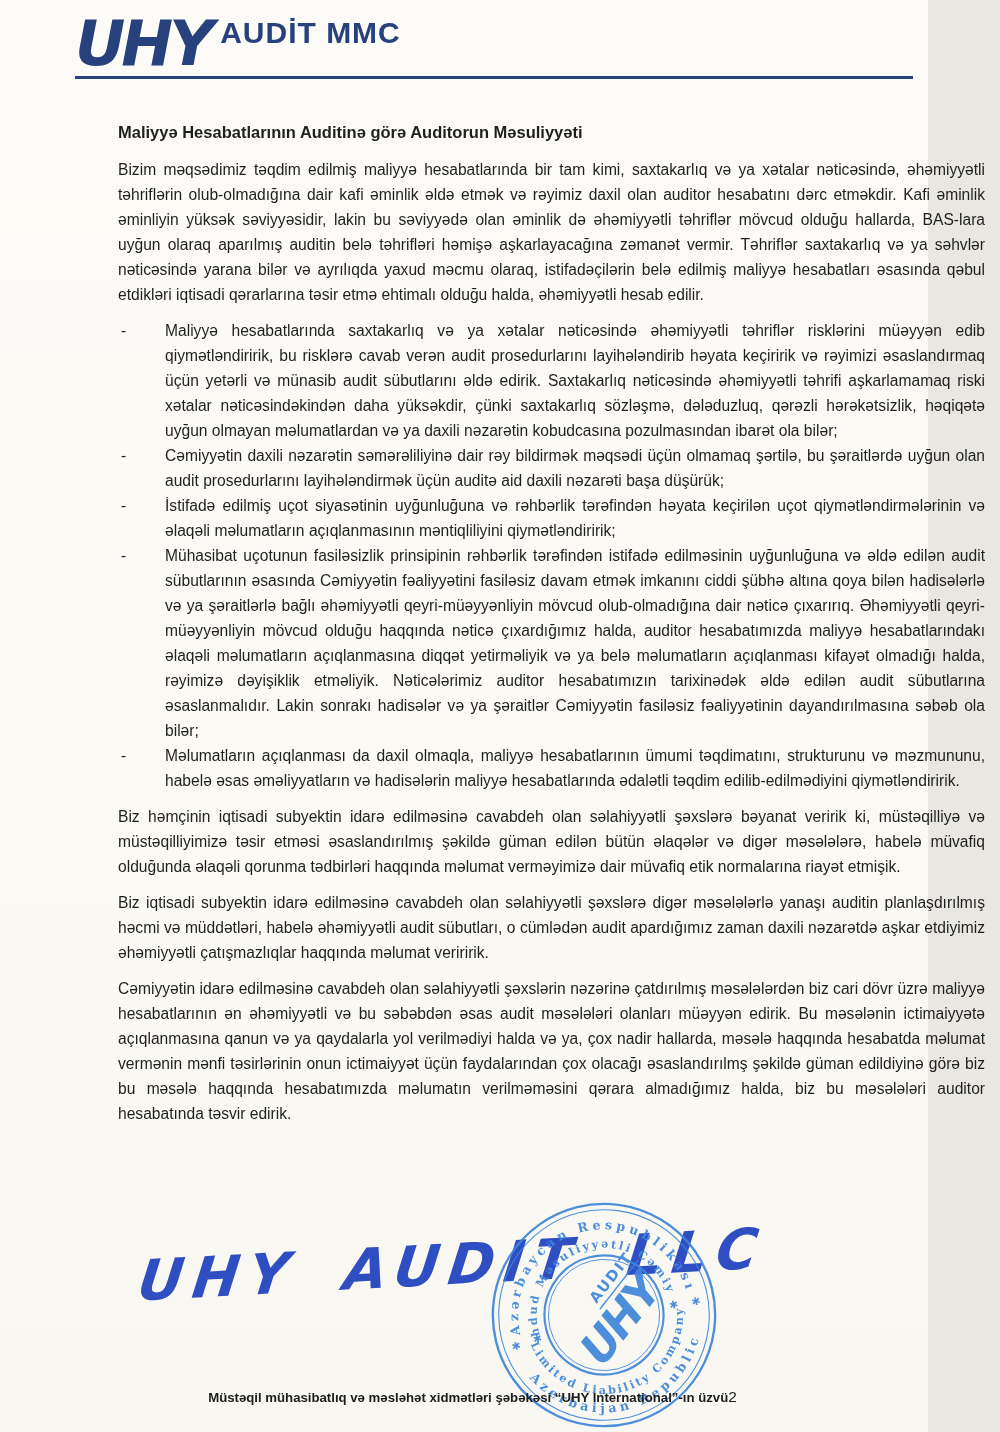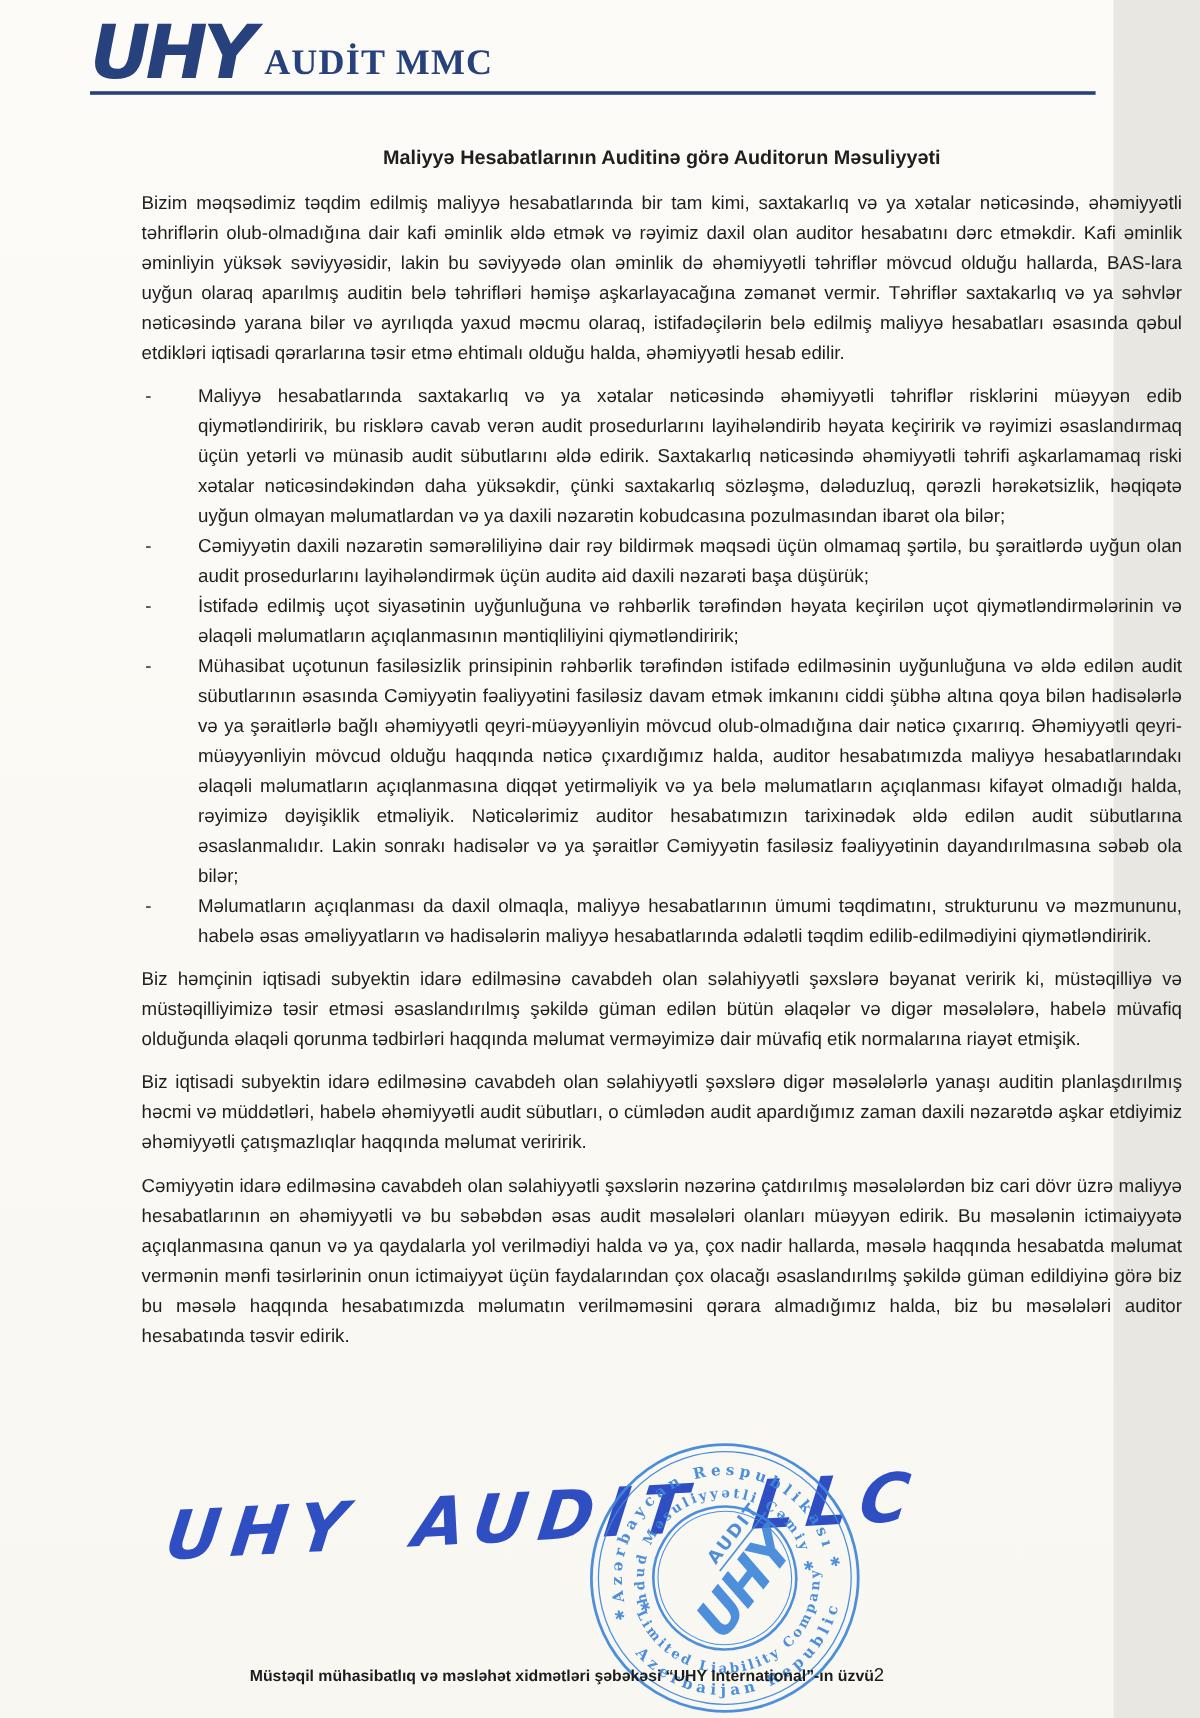--- a/index.html
+++ b/index.html
@@ -19,38 +19,38 @@
   
   .header{position:absolute;top:18px;left:75px;right:15px;}
   .logo-row{display:flex;align-items:flex-start;}
   .logo-uhy{
     font-family:"DejaVu Sans",sans-serif;
     font-weight:bold;font-style:italic;
     font-size:62px;line-height:52px;
     color:#27417d;letter-spacing:-4px;
   }
   .logo-suffix{
-    font-family:Liberation Serif, serif;
+    font-family:Liberation Sans, sans-serif;
     font-weight:bold;
     font-size:30px;line-height:30px;
     color:#27417d;letter-spacing:1px;
-    margin:20px 0 0 10px;
+    margin:0 0 0 10px;
   }
   .logo-rule{
     position:absolute;top:58px;left:0;right:0;
     border-bottom:3px solid #27417d;
   }
   
   .content{
     position:absolute;top:120px;left:118px;width:867px;
     font-size:15.6px;line-height:25px;text-align:justify;
   }
   .content h1{
     font-size:16.5px;line-height:25px;margin:0 0 12px 0;
-    font-weight:bold;text-align:center;
+    font-weight:bold;text-align:left;
   }
   .content p{margin:0 0 11px 0;}
   ul.dash-list{list-style:none;margin:0 0 11px 0;padding:0;}
   ul.dash-list li{position:relative;padding-left:47px;margin:0;}
   ul.dash-list .dash{position:absolute;left:3px;top:0;}
   
   .signature{
     position:absolute;left:138px;top:1232px;
     font-family:"DejaVu Sans",sans-serif;
     font-style:italic;font-weight:bold;

